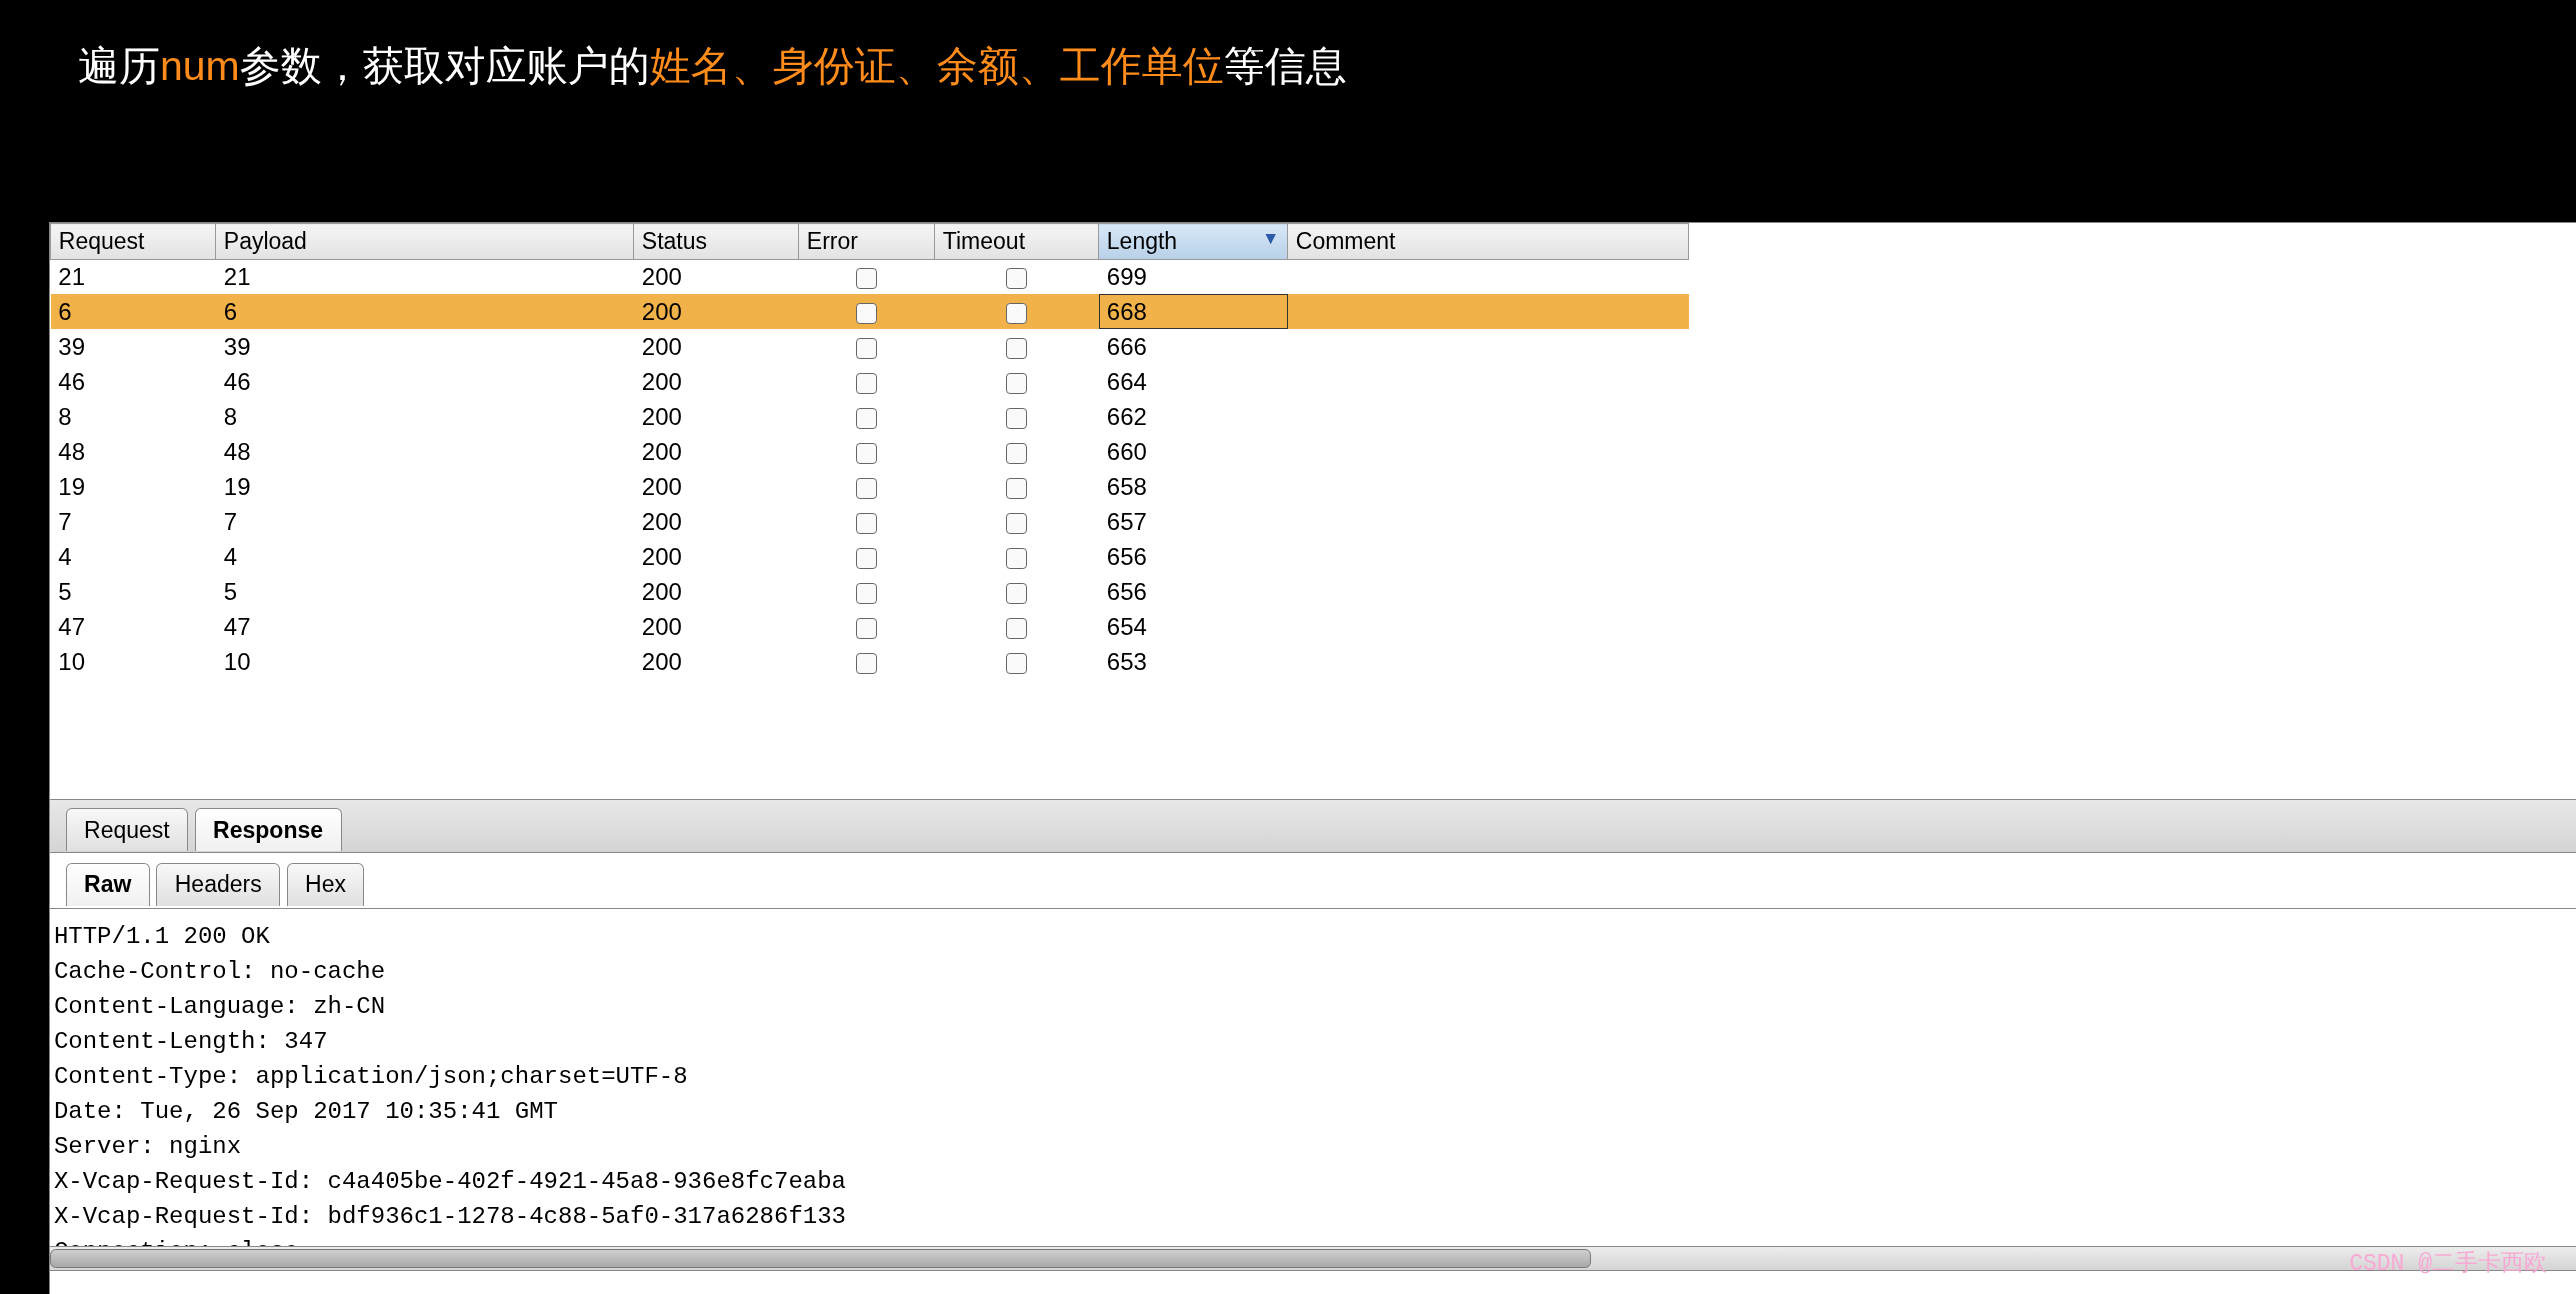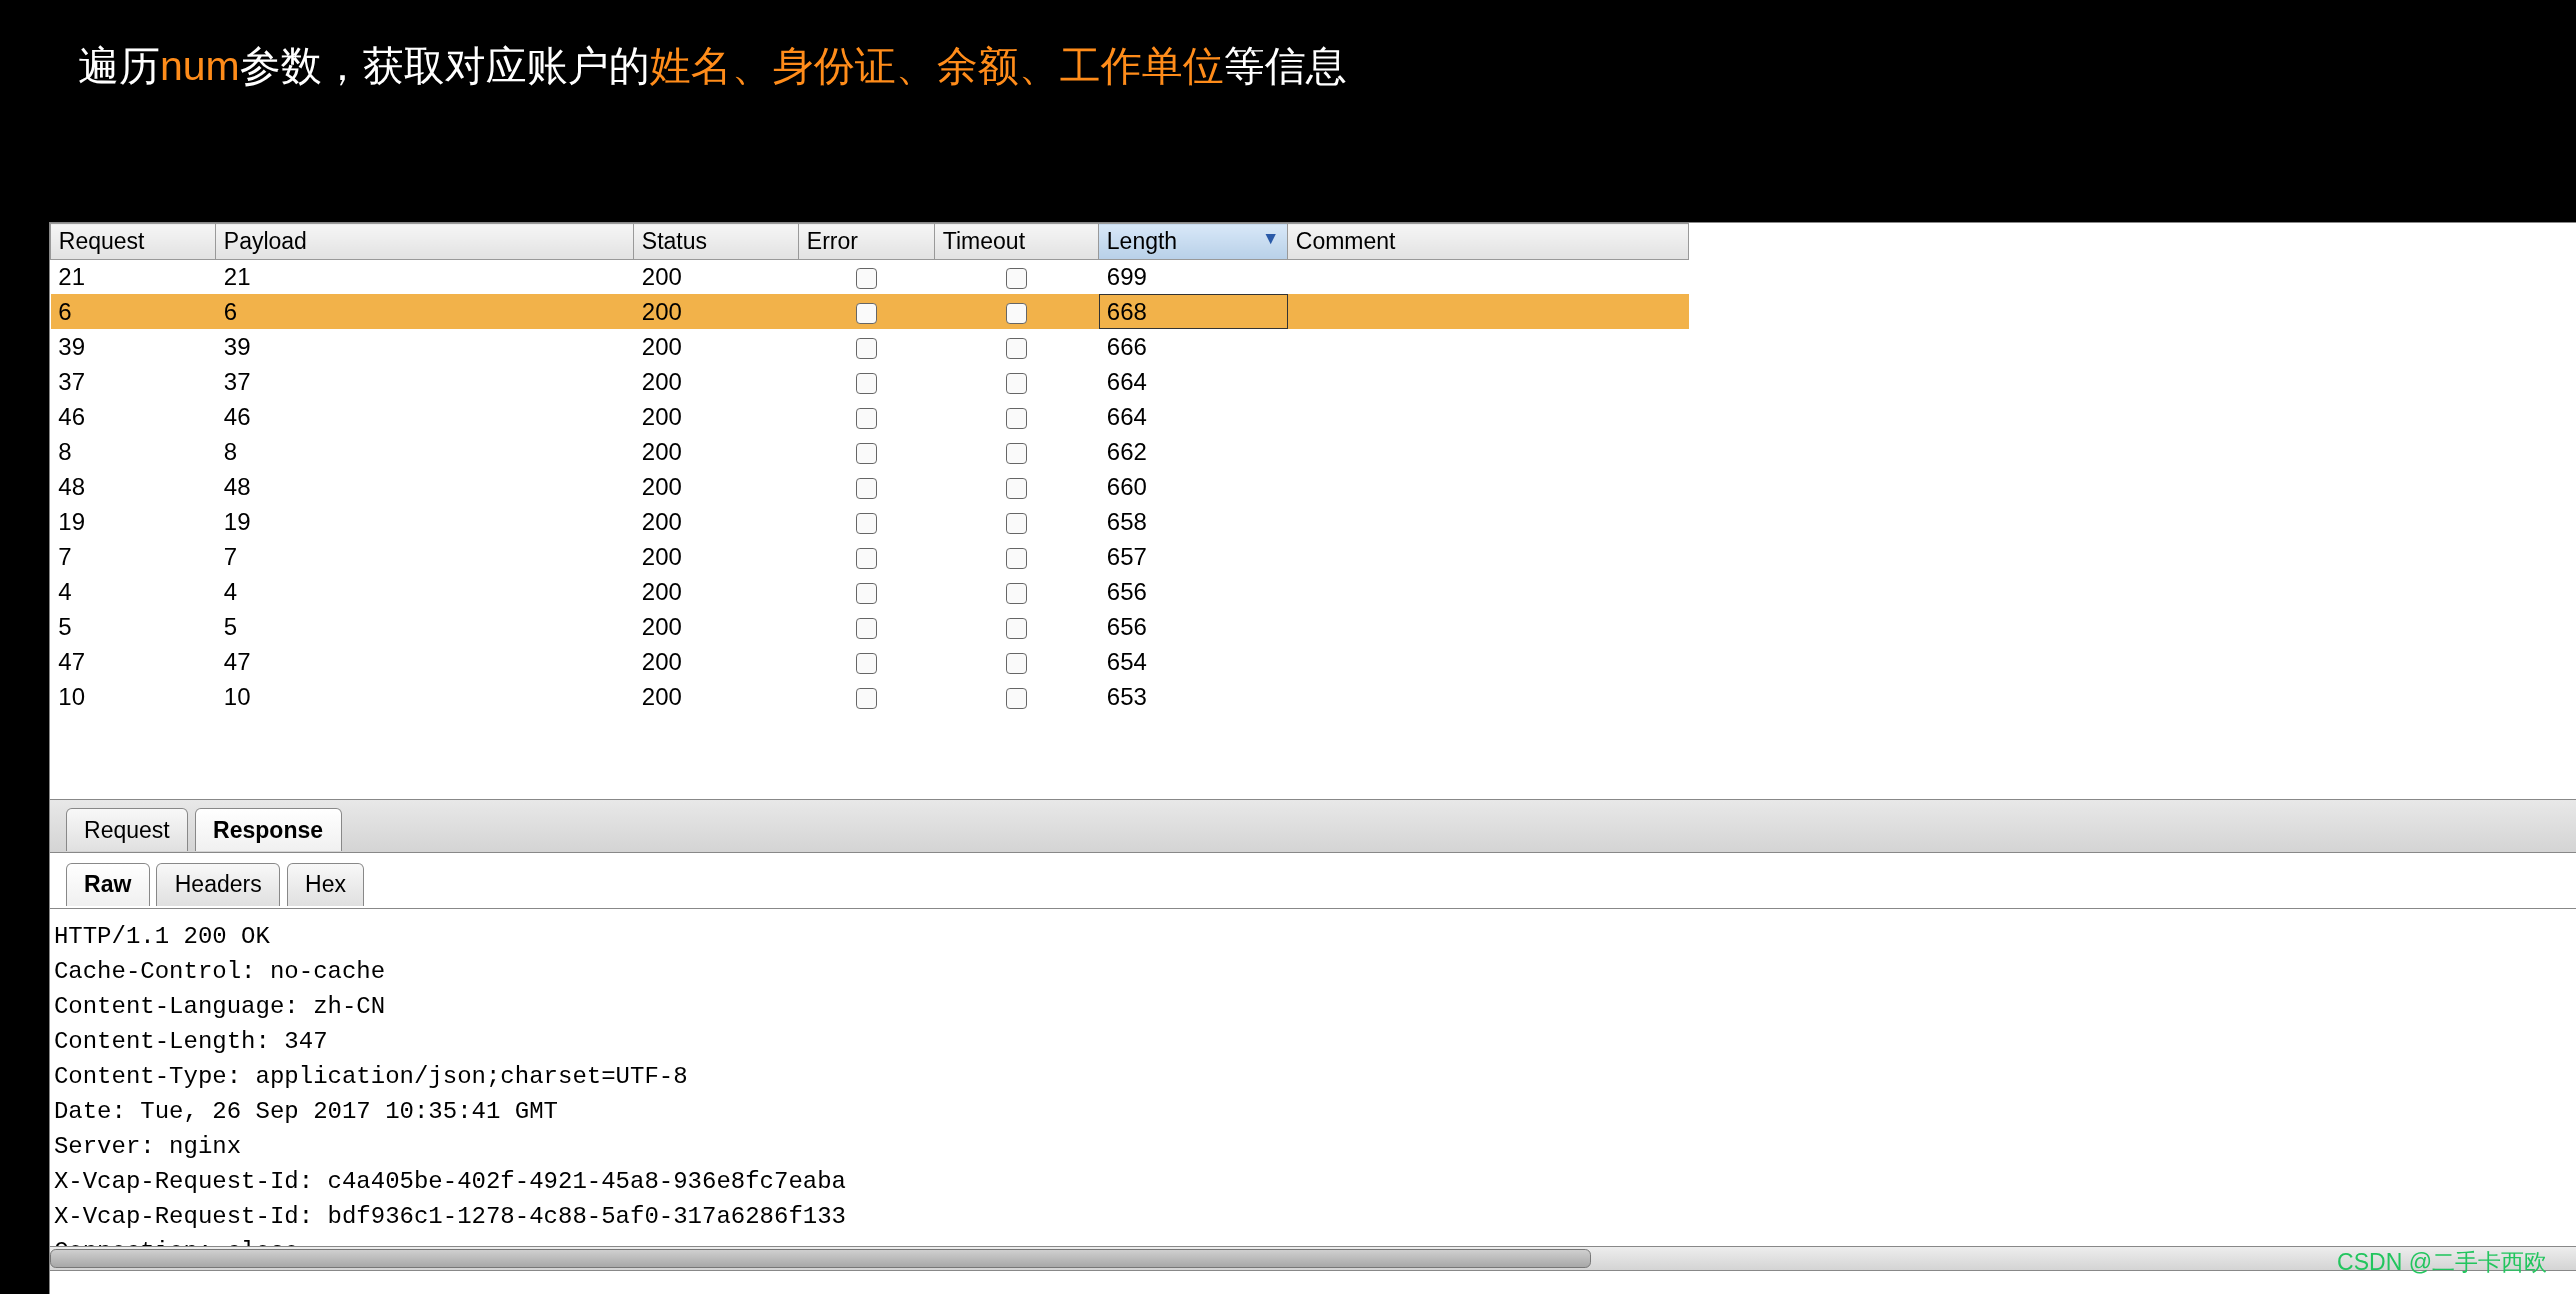--- a/index.html
+++ b/index.html
@@ -112,23 +112,23 @@
     padding: 9.7px 3.9px;
     height: 486px;
     white-space: pre-wrap;
     word-break: break-all;
     color: #000;
   }
   .watermark {
     position: absolute;
     right: 29px;
     bottom: 17.5px;
-    color: #22c55e;
+    color: #f9a8d4;
     font-size: 23px;
-    font-family: Liberation Sans, sans-serif;
+    font-family: Liberation Mono, monospace;
   }
   .col-req { width: 165px; }
   .col-pay { width: 418px; }
   .col-sta { width: 165px; }
   .col-err { width: 136px; }
   .col-tim { width: 164px; }
   .col-len { width: 189px; }
   .col-com { width: auto; }
   .center { text-align: center; }
   .hscroll {
@@ -195,29 +195,20 @@
           <tr class="">
             <td>39</td>
             <td>39</td>
             <td>200</td>
             <td class="center"><span class="cb"></span></td>
             <td class="center"><span class="cb"></span></td>
             <td class="">666</td>
             <td></td>
           </tr>
           <tr class="">
-            <td>37</td>
-            <td>37</td>
-            <td>200</td>
-            <td class="center"><span class="cb"></span></td>
-            <td class="center"><span class="cb"></span></td>
-            <td class="">664</td>
-            <td></td>
-          </tr>
-          <tr class="">
             <td>46</td>
             <td>46</td>
             <td>200</td>
             <td class="center"><span class="cb"></span></td>
             <td class="center"><span class="cb"></span></td>
             <td class="">664</td>
             <td></td>
           </tr>
           <tr class="">
             <td>8</td>

